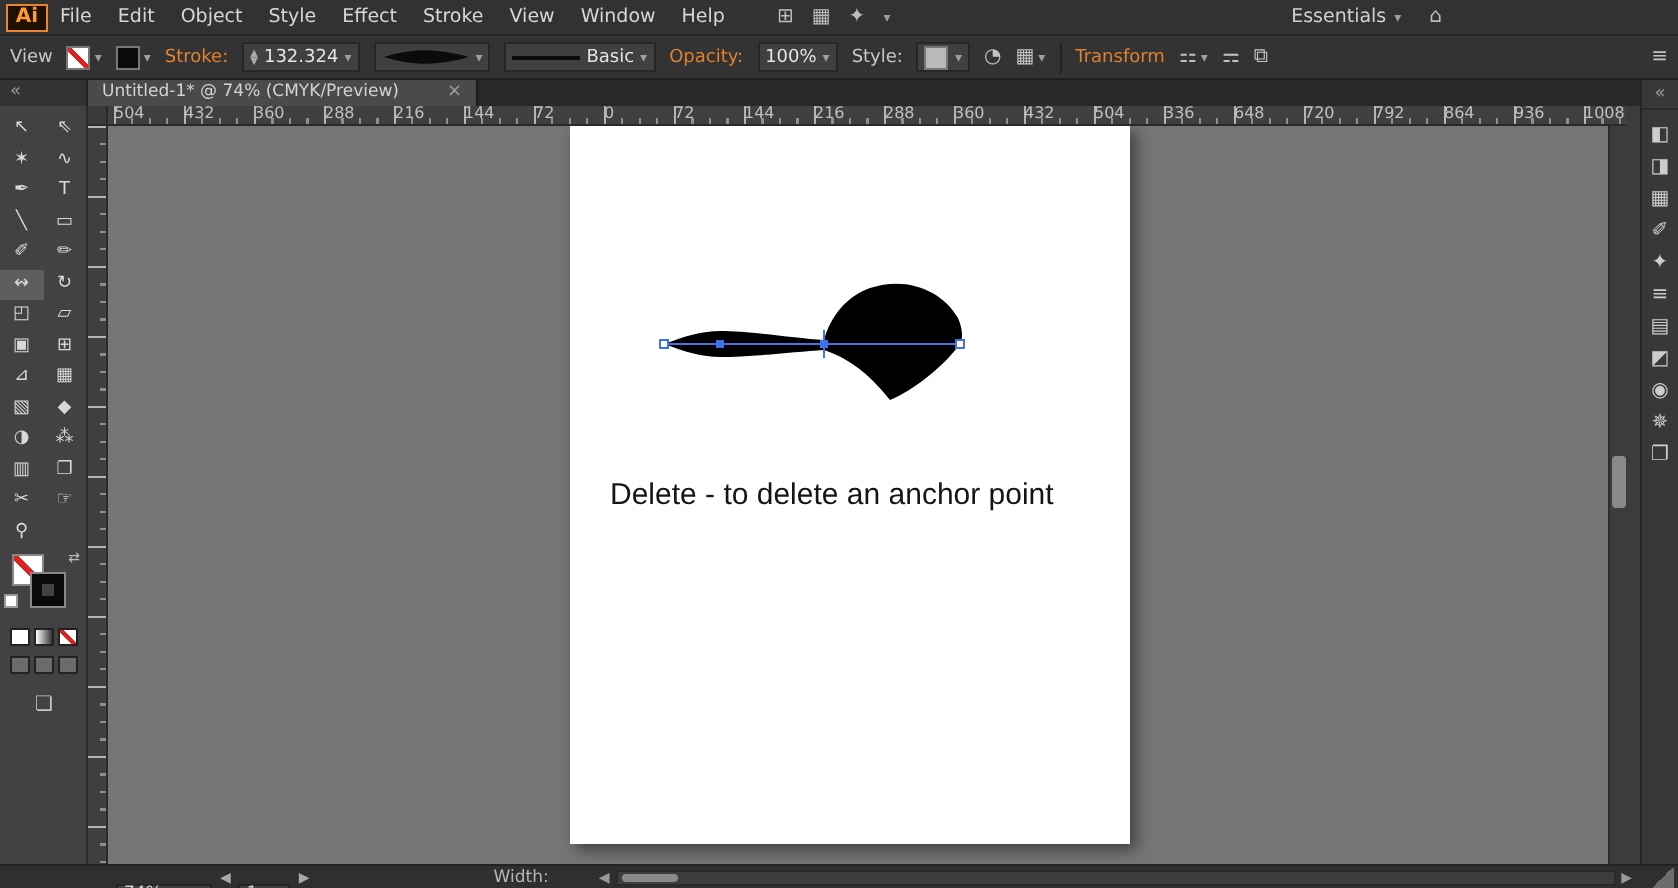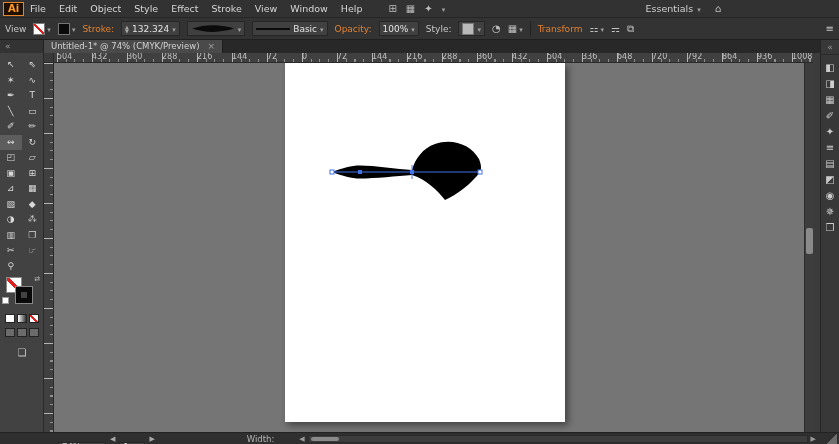--- a/index.html
+++ b/index.html
@@ -41,21 +41,21 @@
   .steppers::before { content:"▲"; } .steppers::after { content:"▼"; }
   .profile-svg { display:block; }
   .brush-line { width:34px; height:2px; background:#0c0c0c; display:inline-block; }
   .cb-icon { color:#c2c2c2; font-size:10px; display:flex; align-items:center; gap:2px; }
   .cb-spacer { flex:1; }
 
   
   #tabrow { position:absolute; left:0; top:40px; width:839px; height:13px; background:#282828; display:flex; }
   .collapse-left { width:44px; color:#9a9a9a; font-size:9px; line-height:13px; padding-left:5px; background:#333; border-right:1px solid #222; }
   .doc-tab { background:#4a4a4a; color:#d2d2d2; font-size:8.5px; line-height:13px;
-             padding:0 7px; display:flex; gap:8px; align-items:center; border-right:1px solid #1d1d1d; }
+             padding:0 7px; display:flex; gap:24px; align-items:center; border-right:1px solid #1d1d1d; }
   .tab-close { color:#9f9f9f; font-size:9px; }
 
   
   #toolbar { position:absolute; left:0; top:53px; width:44px; height:379px; background:#424242; border-right:1px solid #2a2a2a; }
   .tool-grid { display:grid; grid-template-columns:repeat(2,1fr); padding-top:4px; }
   .tool { height:15.5px; text-align:center; font-size:9px; line-height:15px; color:#d8d8d8; }
   .tool.active { background:#5d5d5d; }
   .swatch-area { position:absolute; left:0; top:222px; width:44px; }
   .fs-wrap { position:relative; height:34px; }
   .fill-big { position:absolute; left:6px; top:2px; width:16px; height:16px; border:1px solid #888;
@@ -355,20 +355,21 @@
       <svg width="280" height="359" viewBox="0 0 280 359" style="position:absolute;left:0;top:0">
         <path d="M47 109 C58 105 66 102.5 75 102.5 C90 102.5 112 106 127 107 C130 96 138 85 150 81 C168 75 186 82 194 96 C196.5 102 196.5 106 195 109 C187 120 172 132 160 137 C152 127 142 117 127 112 C112 113 90 115.5 75 115.5 C66 115.5 58 113 47 109 Z" fill="#000"></path>
         <line x1="47" y1="109" x2="195" y2="109" stroke="#4272e8" stroke-width="1"></line>
         <line x1="127" y1="102" x2="127" y2="116" stroke="#4272e8" stroke-width="1"></line>
         <rect x="45" y="107" width="4" height="4" fill="#fff" stroke="#4272e8" stroke-width="1"></rect>
         <rect x="73" y="107" width="4" height="4" fill="#4272e8"></rect>
         <rect x="125" y="107" width="4" height="4" fill="#4272e8"></rect>
         <rect x="193" y="107" width="4" height="4" fill="#fff" stroke="#4272e8" stroke-width="1"></rect>
       </svg>
       <div class="art-text">
+        <div>Delete - to delete an anchor point</div>
       </div>
     </div>
   </div>
   <div id="vscroll">
     <div class="vthumb"></div>
   </div>
 
   <div id="dock">
     <span class="dock-collapse">«</span>
     <div class="dock-icons">

